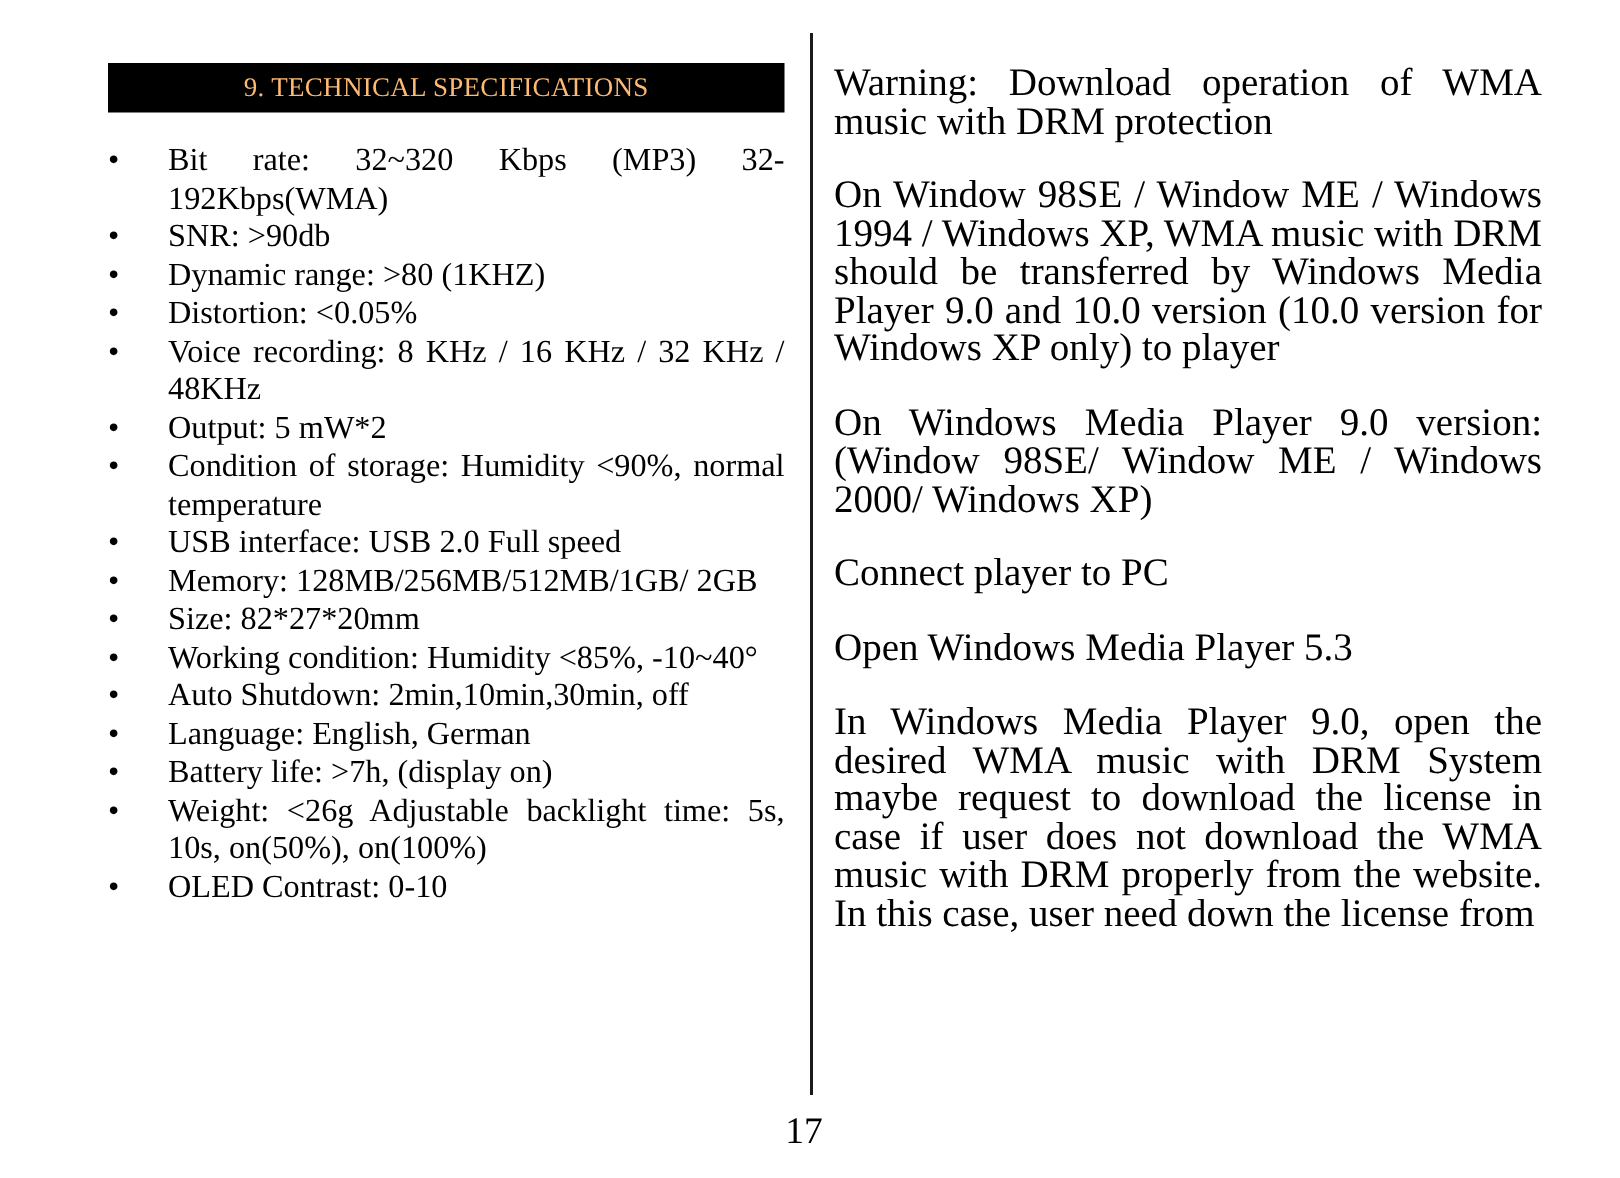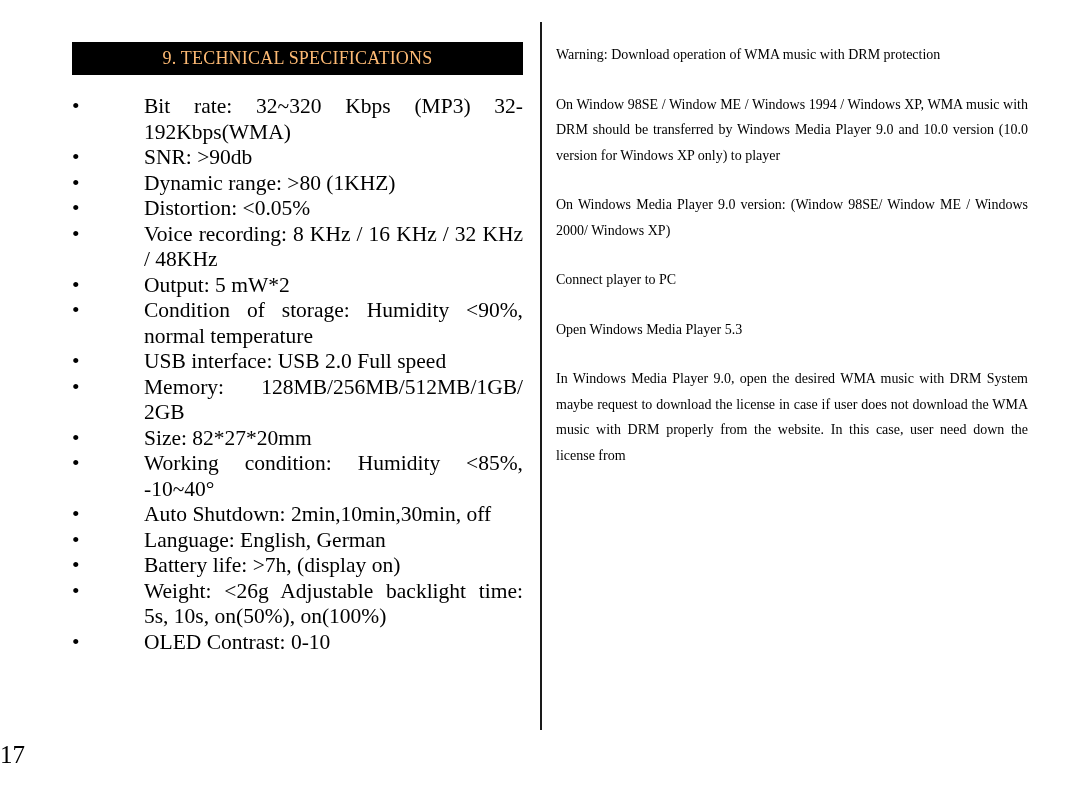--- a/index.html
+++ b/index.html
@@ -74,50 +74,49 @@
     top: 0px;
     width: 20px;
     text-align: left;
     font-size: 21.5px;
     line-height: 25.5px;
   }
 
   
   .spec-item .text {
     display: block;
-    margin-left: 32px;
   }
 
   
   .right-column {
     position: absolute;
     left: 556px;
     top: 42px;
     width: 476px;
   }
 
   .para {
-    font-size: 14px;
+    font-size: 26px;
     line-height: 25.5px;
     text-align: justify;
     text-justify: inter-word;
     margin: 0 4px 24px 0;
   }
 
   .para:last-child {
     margin-bottom: 0;
   }
 
   
   .page-number {
     position: absolute;
     left: 0;
     top: 740px;
     width: 1072px;
-    text-align: left;
+    text-align: center;
     font-size: 25px;
     line-height: 30px;
   }
 </style>
 </head>
 <body>
 
 <div class="page">
 
   <div class="column-divider"></div>

